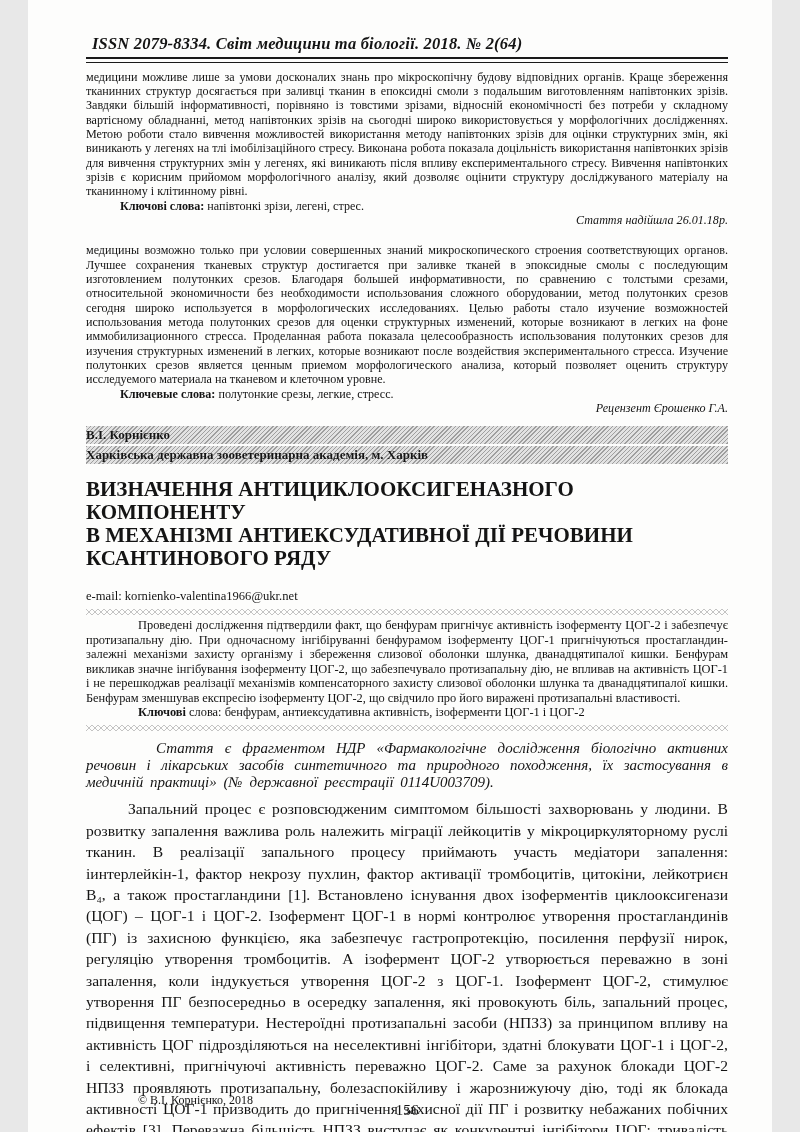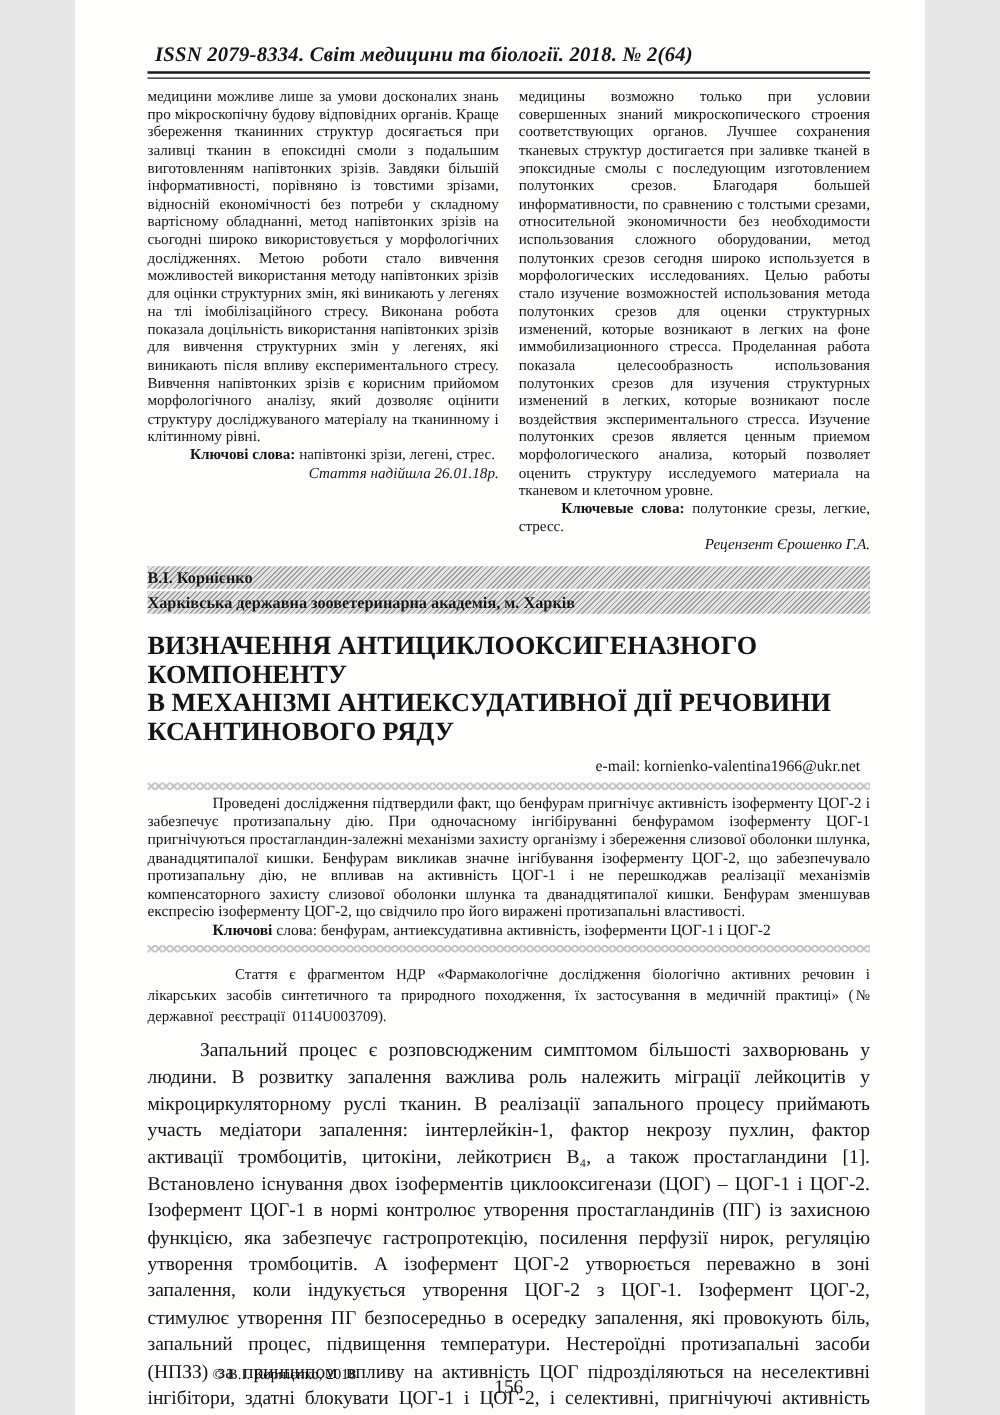--- a/index.html
+++ b/index.html
@@ -1,65 +1,65 @@
 <!DOCTYPE html>
 <html><head>
 <meta charset="utf-8">
 <style>
   html,body { margin:0; padding:0; background:#e8e8e8; }
   .page {
     position:relative;
-    width:680px; height:1132px;
+    width:744px; height:1132px;
     margin:0 auto;
     background:#fdfdfc;
     color:#141414;
     font-family:"Liberation Serif","DejaVu Serif",serif;
     overflow:hidden;
     box-sizing:border-box;
     padding:34px 44px 0 58px;
   }
   
   .runhead { font-size:16.5px; font-weight:bold; font-style:italic; letter-spacing:0.2px; padding-left:6px; }
   .double-rule { margin-top:3px; border-top:2.5px solid #1a1a1a; border-bottom:1.2px solid #1a1a1a; height:2.5px; }
   
-  .columns { display:flex; gap:16px; margin-top:7px; }
+  .columns { display:flex; gap:16px; margin-top:7px;flex-direction:column; }
   .col { flex:1 1 0; font-size:12.1px; line-height:14.35px; }
   .col-text { text-align:justify; }
   .col-kw { text-align:justify; text-indent:34px; }
   .col-tail { text-align:right;font-style:italic; }
   .b { font-weight:bold; }
   
   .meta { margin-top:19px; margin-left:16px; font-weight:bold; font-size:13.5px; line-height:17.5px; }
   
   .author-band { margin-top:11px; }
   .band-row {
     background:repeating-linear-gradient(135deg,#9e9e9e 0 1px,#e2e2e2 1px 3px);
     font-weight:bold; font-size:13px; line-height:15px; padding:1px 0 2px;
     text-shadow:0 0 1px #f2f2f2;
   }
   .band-row + .band-row { margin-top:2px; }
   
   .title { margin:14px 0 0; font-size:21px; line-height:23px; font-weight:bold; text-align:left; }
-  .email { margin-top:9px; text-align:right; font-size:12.6px; padding-right:8px; }
+  .email { margin-top:19px; text-align:left; font-size:12.6px; padding-right:8px; }
   
   .zigzag {
     height:6px; margin-top:5px;
     background:
       linear-gradient(45deg,  transparent 42%, #c3c3c3 42%, #c3c3c3 58%, transparent 58%),
       linear-gradient(-45deg, transparent 42%, #c3c3c3 42%, #c3c3c3 58%, transparent 58%);
     background-size:6px 6px;
     background-repeat:repeat-x;
   }
   .zigzag + * { margin-top:4px; }
   
   .abstract { margin-top:3px; font-size:12.4px; line-height:14.5px; }
   .abstract-text { margin:0; text-align:justify; text-indent:52px; }
   .abstract-kw { text-align:justify; text-indent:52px; }
   
-  .ndr { margin:9px 0 0; font-size:12px; line-height:16.8px; text-align:justify; text-indent:70px; word-spacing:3px; }
+  .ndr { margin:9px 0 0; font-style:italic; font-size:15px; line-height:16.8px; text-align:justify; text-indent:70px; word-spacing:3px; }
   
   .body-p { margin:8px 0 0; font-size:15.6px; line-height:21.4px; text-align:justify; text-indent:42px; word-spacing:1.5px; }
   
   .footer { position:absolute; left:58px; right:44px; bottom:20px; height:22px; }
   .copyright { margin-left:52px; font-size:12px; }
   .pagenum { position:absolute; left:0; right:0; top:0; text-align:center; font-size:15.5px;margin-top:11px; }
 </style>
 </head>
 <body>
 

